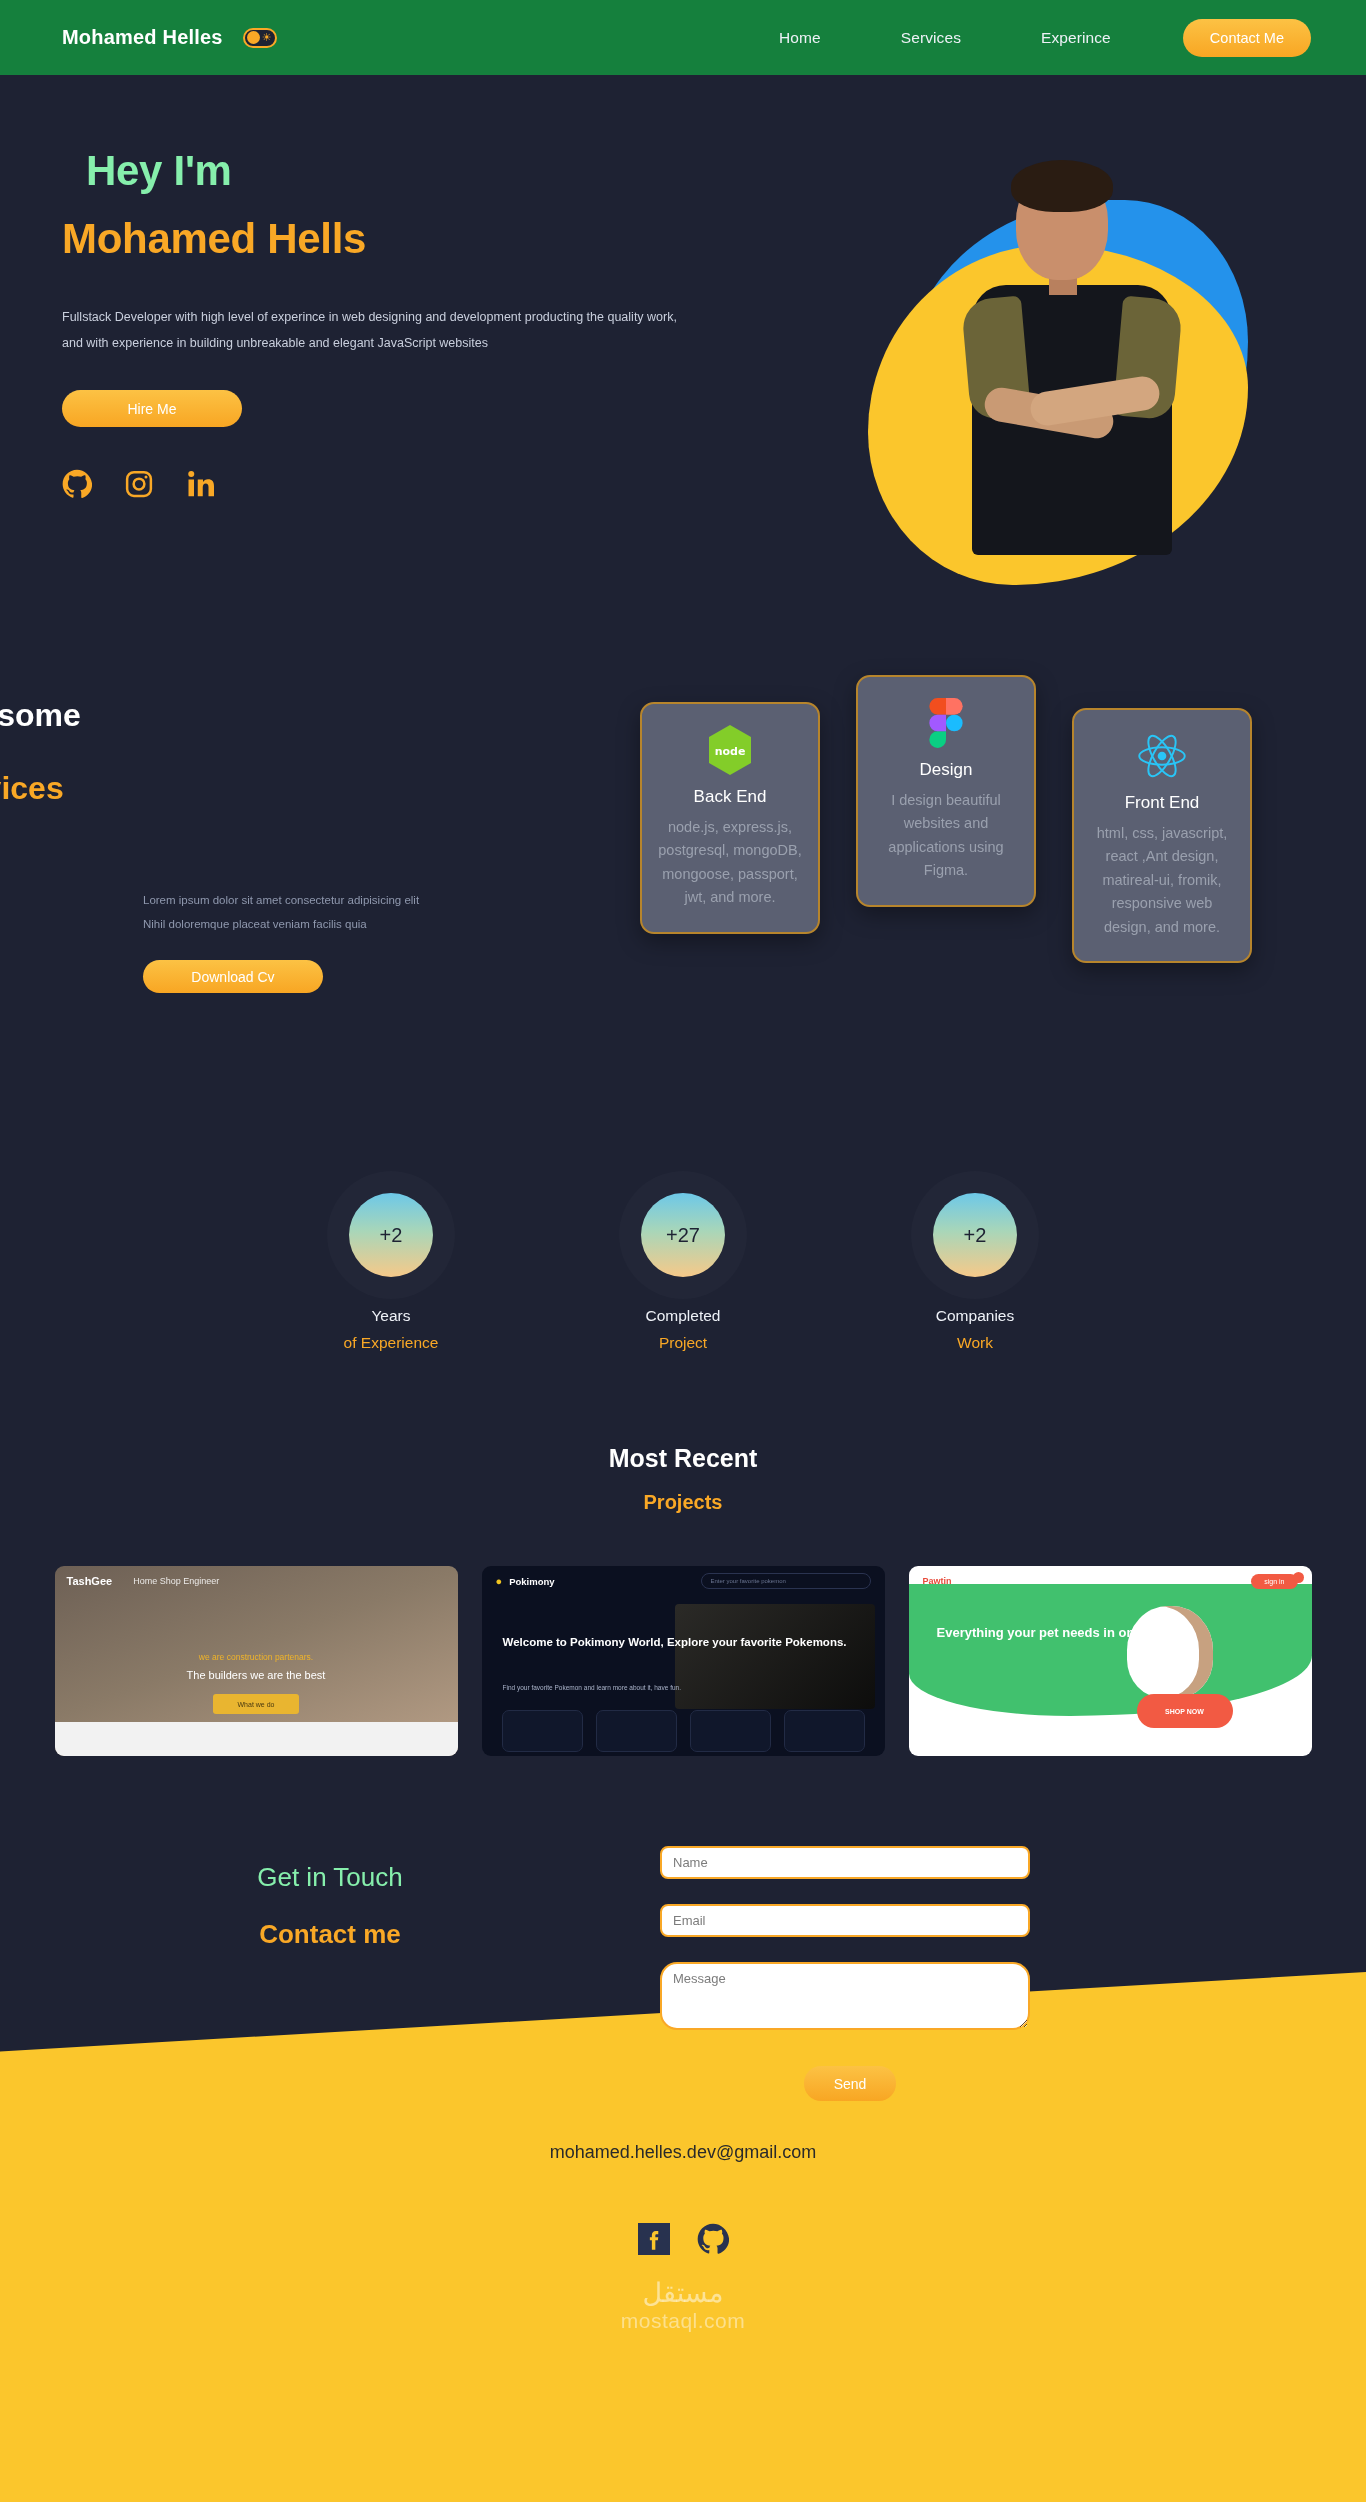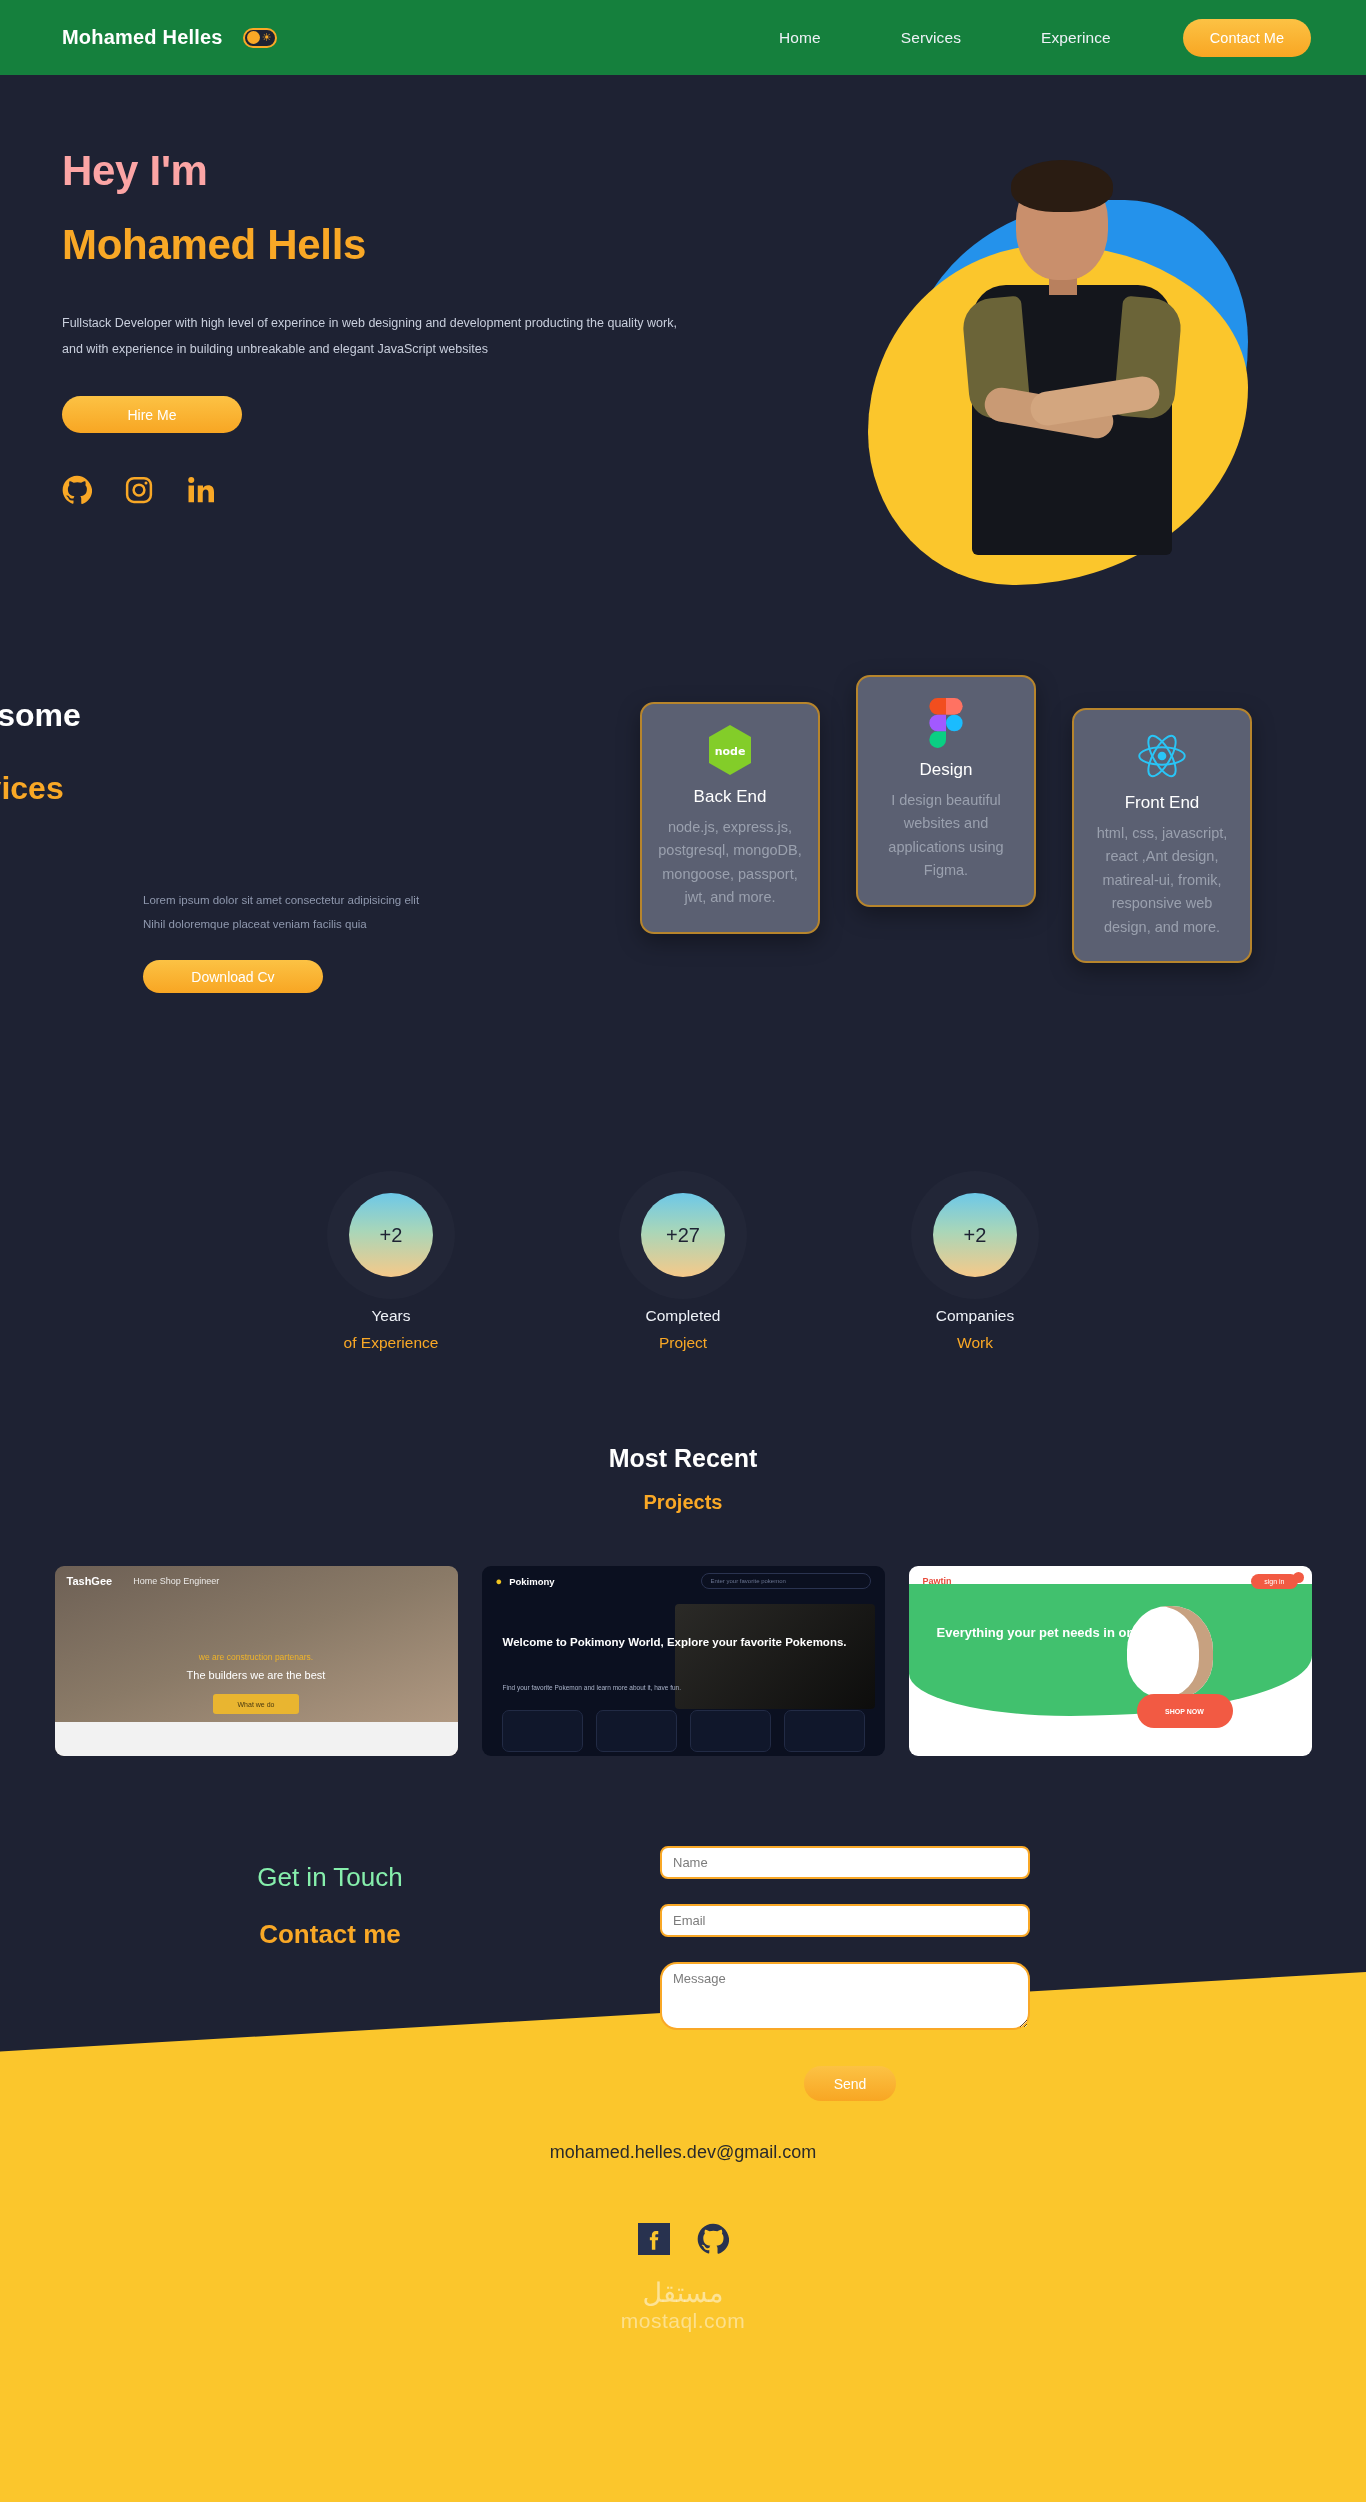--- a/index.html
+++ b/index.html
@@ -38,22 +38,22 @@
     margin-left:32px;
     background:linear-gradient(180deg,#fcc244 0%,#f8a623 100%);
     color:#fff; border:none; border-radius:22px;
     padding:11px 27px; font-size:14.5px; cursor:pointer;
     font-family:"Liberation Sans", sans-serif;
   }
 
   
   .hero{ position:relative; height:600px; }
   .hero-left{ position:absolute; left:62px; top:72px; width:700px; }
-  .hero-hey{ font-size:42px; font-weight:bold; color:#fca5a5; letter-spacing:-.3px;}
-  .hero-name{ font-size:42px; font-weight:bold; color:#f9a826; margin-top:26px; letter-spacing:-.3px;}
+  .hero-hey{ font-size:42px; font-weight:bold; color:#86efac; letter-spacing:-.3px;margin-left:24px;}
+  .hero-name{ font-size:42px; font-weight:bold; color:#f9a826; margin-top:20px; letter-spacing:-.3px;}
   .hero-desc{ margin-top:42px; font-size:12.5px; line-height:2.05; color:#c9cfdd; max-width:615px;}
   .hire-btn{
     margin-top:34px;
     background:linear-gradient(180deg,#fcc244 0%,#f8a623 100%);
     color:#fff; border:none; border-radius:22px;
     width:180px; height:37px; font-size:14px; cursor:pointer;
     font-family:"Liberation Sans", sans-serif;
   }
   .socials{ margin-top:42px; display:flex; gap:32px; align-items:center;}
   .social-icon{ cursor:pointer; display:block; }

